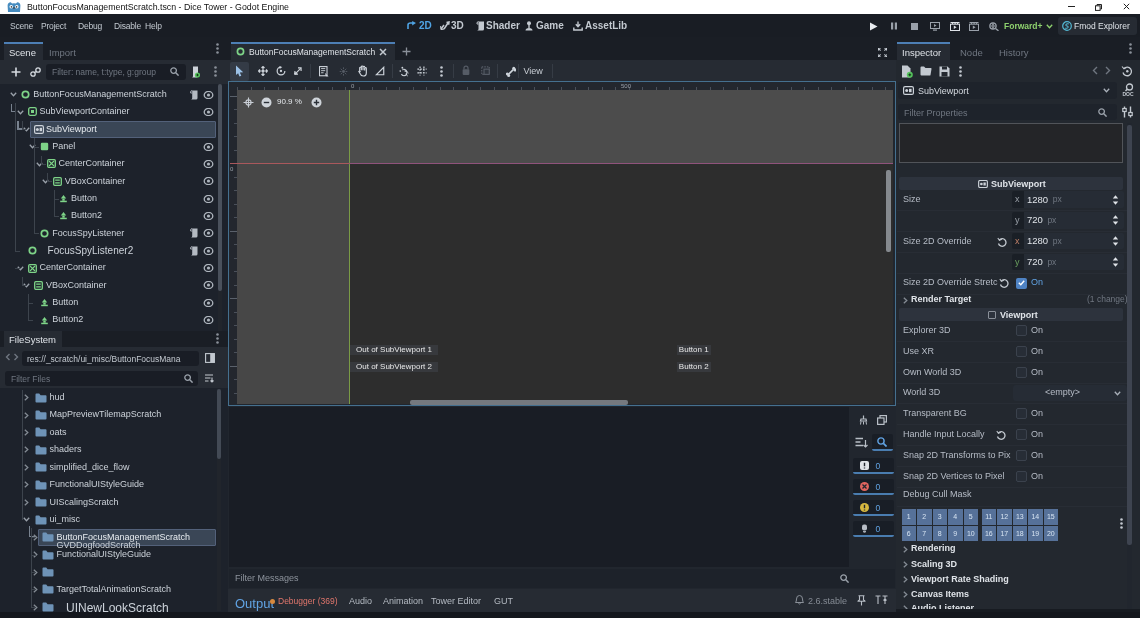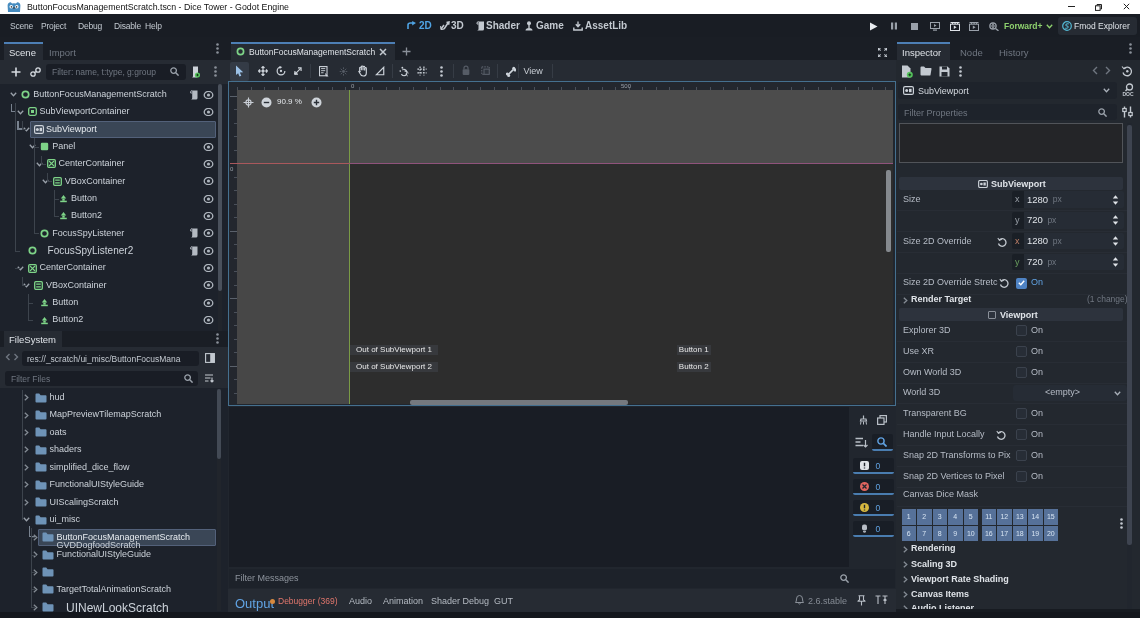--- a/index.html
+++ b/index.html
@@ -699,21 +699,21 @@
 <svg class="a" style="left:840px;top:573.5px" width="9" height="9" viewBox="0 0 9 9">
     <circle cx="3.6" cy="3.6" r="2.8" fill="none" stroke="#9aa1aa" stroke-width="1.3"></circle>
     <path d="M5.8 5.8 L8.6 8.6" stroke="#9aa1aa" stroke-width="1.5"></path>
   </svg>
 <div class="a " style="left:228px;top:589px;width:668px;height:26px;background:#262b33;"></div>
 <div class="a t" style="left:235px;top:597px;font-size:13px;color:#61a3e3;">Output</div>
 <div class="a " style="left:269.5px;top:598.5px;width:5px;height:5px;background:#d98a3e;border-radius:50%;"></div>
 <div class="a t" style="left:278px;top:597px;font-size:8.5px;color:#e0766c;">Debugger (369)</div>
 <div class="a t" style="left:349px;top:597px;font-size:9px;color:#b4bac2;">Audio</div>
 <div class="a t" style="left:383px;top:597px;font-size:9px;color:#b4bac2;">Animation</div>
-<div class="a t" style="left:431px;top:597px;font-size:9px;color:#b4bac2;">Shader Debug</div>
+<div class="a t" style="left:431px;top:597px;font-size:9px;color:#b4bac2;">Tower Editor</div>
 <div class="a t" style="left:494px;top:597px;font-size:9px;color:#b4bac2;">GUT</div>
 <svg class="a" style="left:795px;top:595px" width="9" height="10" viewBox="0 0 9 10">
     <path d="M4.5 0.5 Q7.5 0.5 7.5 4 Q7.5 6.5 8.5 7.5 H0.5 Q1.5 6.5 1.5 4 Q1.5 0.5 4.5 0.5 Z" fill="none" stroke="#8a9099" stroke-width="1"></path>
     <path d="M3.5 8.5 Q4.5 9.5 5.5 8.5" fill="none" stroke="#8a9099" stroke-width="1"></path>
   </svg>
 <div class="a t" style="left:808px;top:596.5px;font-size:9px;color:#858b94;">2.6.stable</div>
 <svg class="a" style="left:857px;top:594.5px" width="9" height="11" viewBox="0 0 9 11">
     <path d="M4.5 10.5 V6 M1.5 0.8 H7.5 M2.5 1 V5 Q1 5.5 1 6.2 H8 Q8 5.5 6.5 5 V1" fill="none" stroke="#b8bec6" stroke-width="1.1"></path>
   </svg>
 <svg class="a" style="left:875px;top:595px" width="13" height="10" viewBox="0 0 13 10">
@@ -877,21 +877,21 @@
     <path d="M0.8 1 L2.4 3.3 L4.8 2.2" fill="none" stroke="#c3c9d0" stroke-width="1.1"></path>
   </svg>
 <div class="a " style="left:1015.5px;top:429.1px;width:11px;height:11px;background:#272d36;border:1px solid #3b424d;border-radius:2px;"></div>
 <div class="a t" style="left:1031px;top:430.0px;font-size:9px;color:#b6bcc6;">On</div>
 <div class="a t" style="left:903px;top:450.79999999999995px;font-size:9px;color:#b6bcc6;">Snap 2D Transforms to Pix</div>
 <div class="a " style="left:1015.5px;top:449.9px;width:11px;height:11px;background:#272d36;border:1px solid #3b424d;border-radius:2px;"></div>
 <div class="a t" style="left:1031px;top:450.79999999999995px;font-size:9px;color:#b6bcc6;">On</div>
 <div class="a t" style="left:903px;top:471.59999999999997px;font-size:9px;color:#b6bcc6;">Snap 2D Vertices to Pixel</div>
 <div class="a " style="left:1015.5px;top:470.7px;width:11px;height:11px;background:#272d36;border:1px solid #3b424d;border-radius:2px;"></div>
 <div class="a t" style="left:1031px;top:471.59999999999997px;font-size:9px;color:#b6bcc6;">On</div>
-<div class="a t" style="left:903px;top:490.4px;font-size:9px;color:#b6bcc6;">Canvas Dice Mask</div>
+<div class="a t" style="left:903px;top:490.4px;font-size:9px;color:#b6bcc6;">Debug Cull Mask</div>
 <div class="a " style="left:901.5px;top:509.3px;width:14.6px;height:15.4px;background:#567199;color:#d7e4f2;font-size:7px;display:flex;align-items:center;justify-content:center;">1</div>
 <div class="a " style="left:917.0px;top:509.3px;width:14.6px;height:15.4px;background:#567199;color:#d7e4f2;font-size:7px;display:flex;align-items:center;justify-content:center;">2</div>
 <div class="a " style="left:932.5px;top:509.3px;width:14.6px;height:15.4px;background:#567199;color:#d7e4f2;font-size:7px;display:flex;align-items:center;justify-content:center;">3</div>
 <div class="a " style="left:948.0px;top:509.3px;width:14.6px;height:15.4px;background:#567199;color:#d7e4f2;font-size:7px;display:flex;align-items:center;justify-content:center;">4</div>
 <div class="a " style="left:963.5px;top:509.3px;width:14.6px;height:15.4px;background:#567199;color:#d7e4f2;font-size:7px;display:flex;align-items:center;justify-content:center;">5</div>
 <div class="a " style="left:981.5px;top:509.3px;width:14.6px;height:15.4px;background:#567199;color:#d7e4f2;font-size:7px;display:flex;align-items:center;justify-content:center;">11</div>
 <div class="a " style="left:997.0px;top:509.3px;width:14.6px;height:15.4px;background:#567199;color:#d7e4f2;font-size:7px;display:flex;align-items:center;justify-content:center;">12</div>
 <div class="a " style="left:1012.5px;top:509.3px;width:14.6px;height:15.4px;background:#567199;color:#d7e4f2;font-size:7px;display:flex;align-items:center;justify-content:center;">13</div>
 <div class="a " style="left:1028.0px;top:509.3px;width:14.6px;height:15.4px;background:#567199;color:#d7e4f2;font-size:7px;display:flex;align-items:center;justify-content:center;">14</div>
 <div class="a " style="left:1043.5px;top:509.3px;width:14.6px;height:15.4px;background:#567199;color:#d7e4f2;font-size:7px;display:flex;align-items:center;justify-content:center;">15</div>

